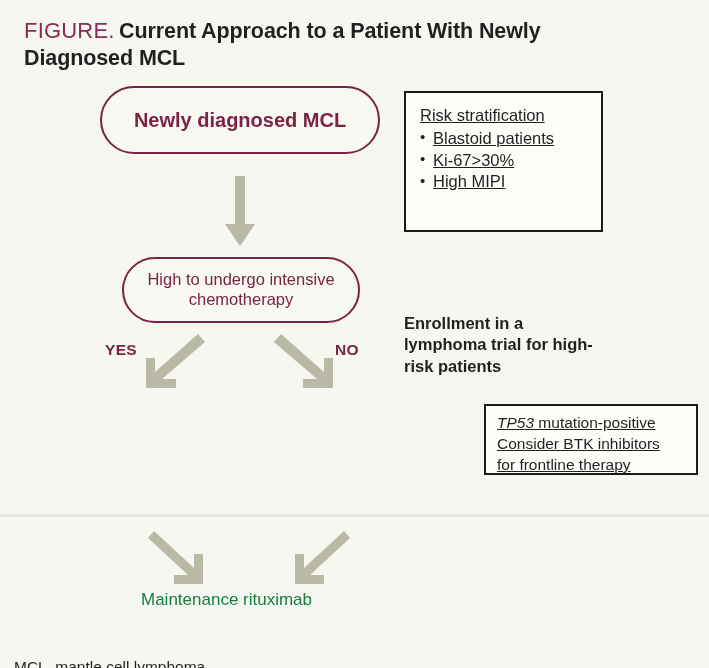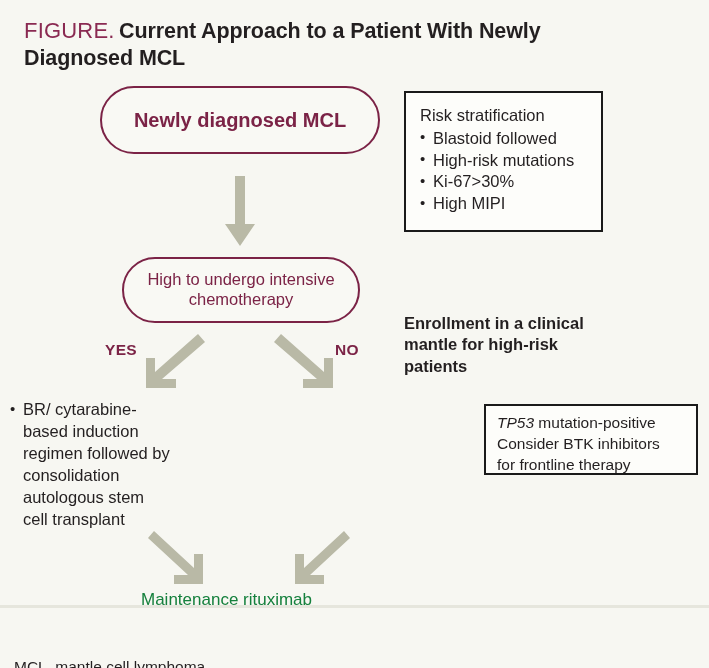--- a/index.html
+++ b/index.html
@@ -12,21 +12,21 @@
     background: #f7f7f2;
     font-family: "Liberation Sans", sans-serif;
     color: #231f20;
     overflow: hidden;
     position: relative;
   }
 
   #figure-root {
     position: relative;
     width: 709px;
-    height: 608px;
+    height: 517px;
     background: #f7f7f2;
     box-sizing: border-box;
   }
 
   
   .title-block {
     position: absolute;
     left: 24px;
     top: 18px;
     width: 600px;
@@ -76,20 +76,21 @@
     font-weight: normal;
     border-radius: 33px;
   }
 
   
   .boxed {
     position: absolute;
     border: 2.6px solid #1a1a1a;
     background: #fdfdfa;
     box-sizing: border-box;
+    text-decoration: underline;
   }
   #box-risk-stratification {
     left: 404px;
     top: 91px;
     width: 199px;
     height: 141px;
     padding: 12px 0 0 14px;
     font-size: 16.5px;
     line-height: 1.32;
   }
@@ -227,22 +228,21 @@
     <span class="title-main">Current Approach to a Patient With Newly Diagnosed MCL</span>
   </div>
 
   <div class="node" id="node-newly-diagnosed">
     <span>Newly diagnosed MCL</span>
   </div>
 
   <div class="boxed" id="box-risk-stratification">
     <span class="risk-head">Risk stratification</span>
     <ul>
-      <li>Blastoid followed</li>
-      <li>High-risk mutations</li>
+      <li>Blastoid patients</li>
       <li>Ki-67&gt;30%</li>
       <li>High MIPI</li>
     </ul>
   </div>
 
   <div class="arrow" style="left:224px; top:176px;">
     <svg width="32" height="72" viewBox="0 0 32 72" aria-hidden="true">
       <polygon points="11,0 21,0 21,48 31,48 16,70 1,48 11,48" fill="#b9b9a6"></polygon>
     </svg>
   </div>
@@ -258,27 +258,22 @@
     </svg>
   </div>
 
   <div class="branch-label" id="label-no">NO</div>
   <div class="arrow" style="left:273px; top:334px;">
     <svg width="70" height="56" viewBox="0 0 70 56" aria-hidden="true">
       <polygon points="8,0 1,8 44,45 30,45 30,54 60,54 60,24 51,24 51,38" fill="#b9b9a6"></polygon>
     </svg>
   </div>
 
-  <div id="note-enrollment">Enrollment in a clinical mantle for high-risk patients</div>
-
-  <div class="treat-list" id="list-intensive">
-    <ul>
-      <li>BR/ cytarabine-based induction regimen followed by consolidation autologous stem cell transplant</li>
-    </ul>
-  </div>
+  <div id="note-enrollment">Enrollment in a lymphoma trial for high-risk patients</div>
+
 
 
   <div class="boxed" id="box-tp53">
     <div>
       <span class="tp53-gene">TP53</span><span> mutation-positive</span>
     </div>
     <div>Consider BTK inhibitors</div>
     <div>for frontline therapy</div>
   </div>
 

